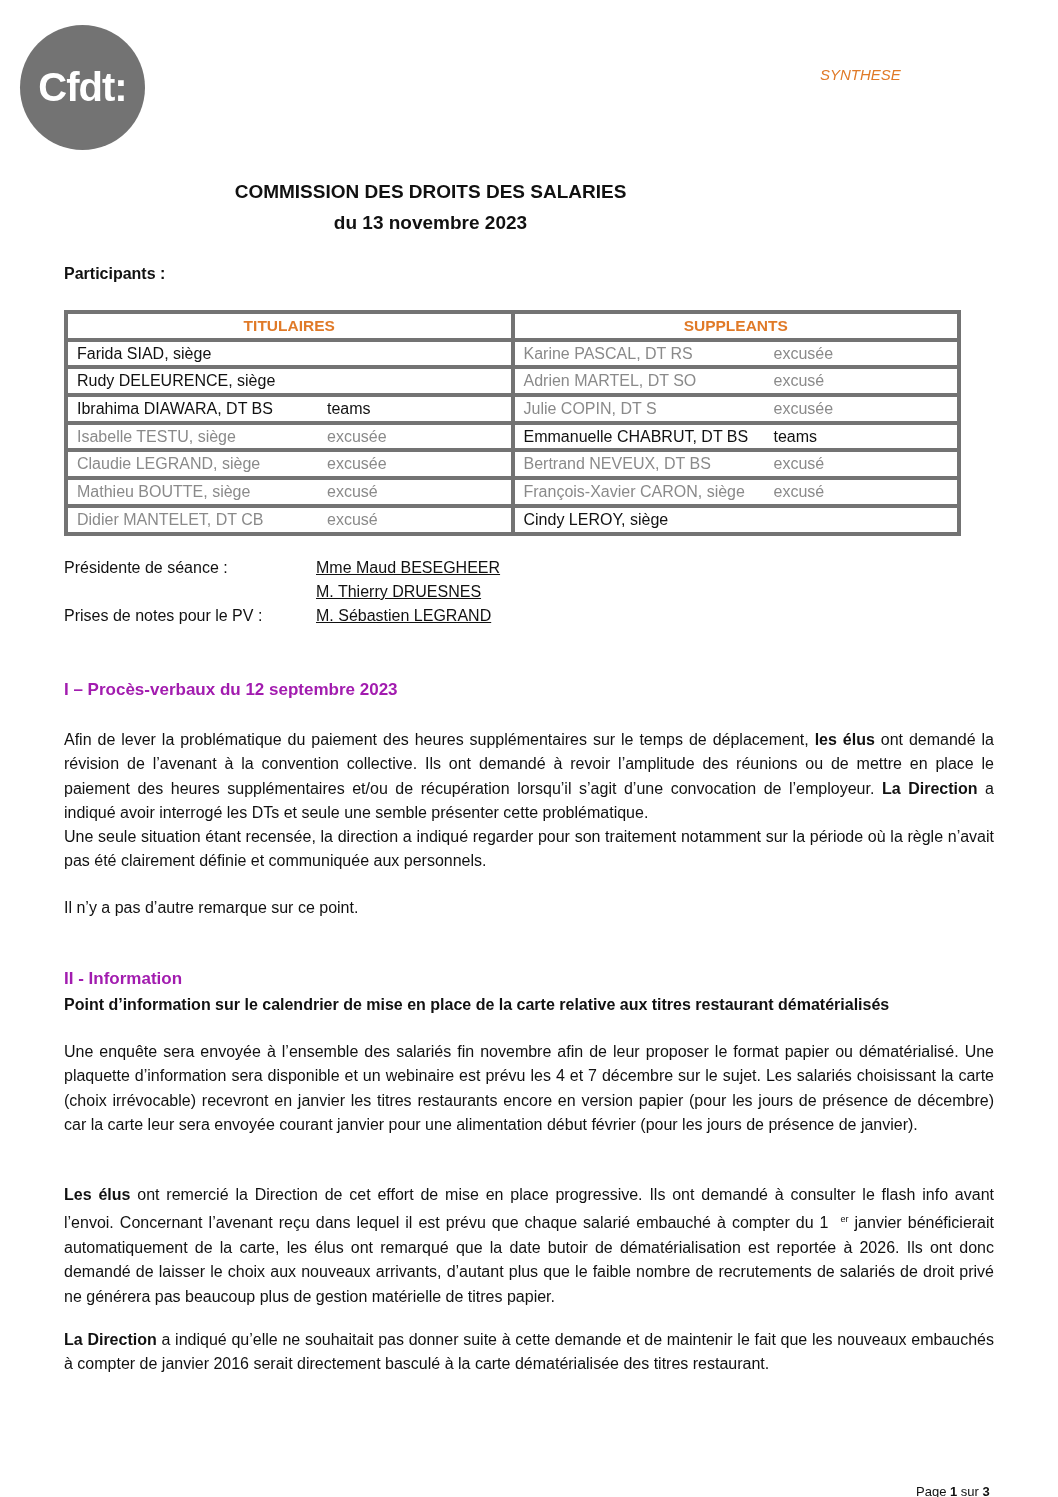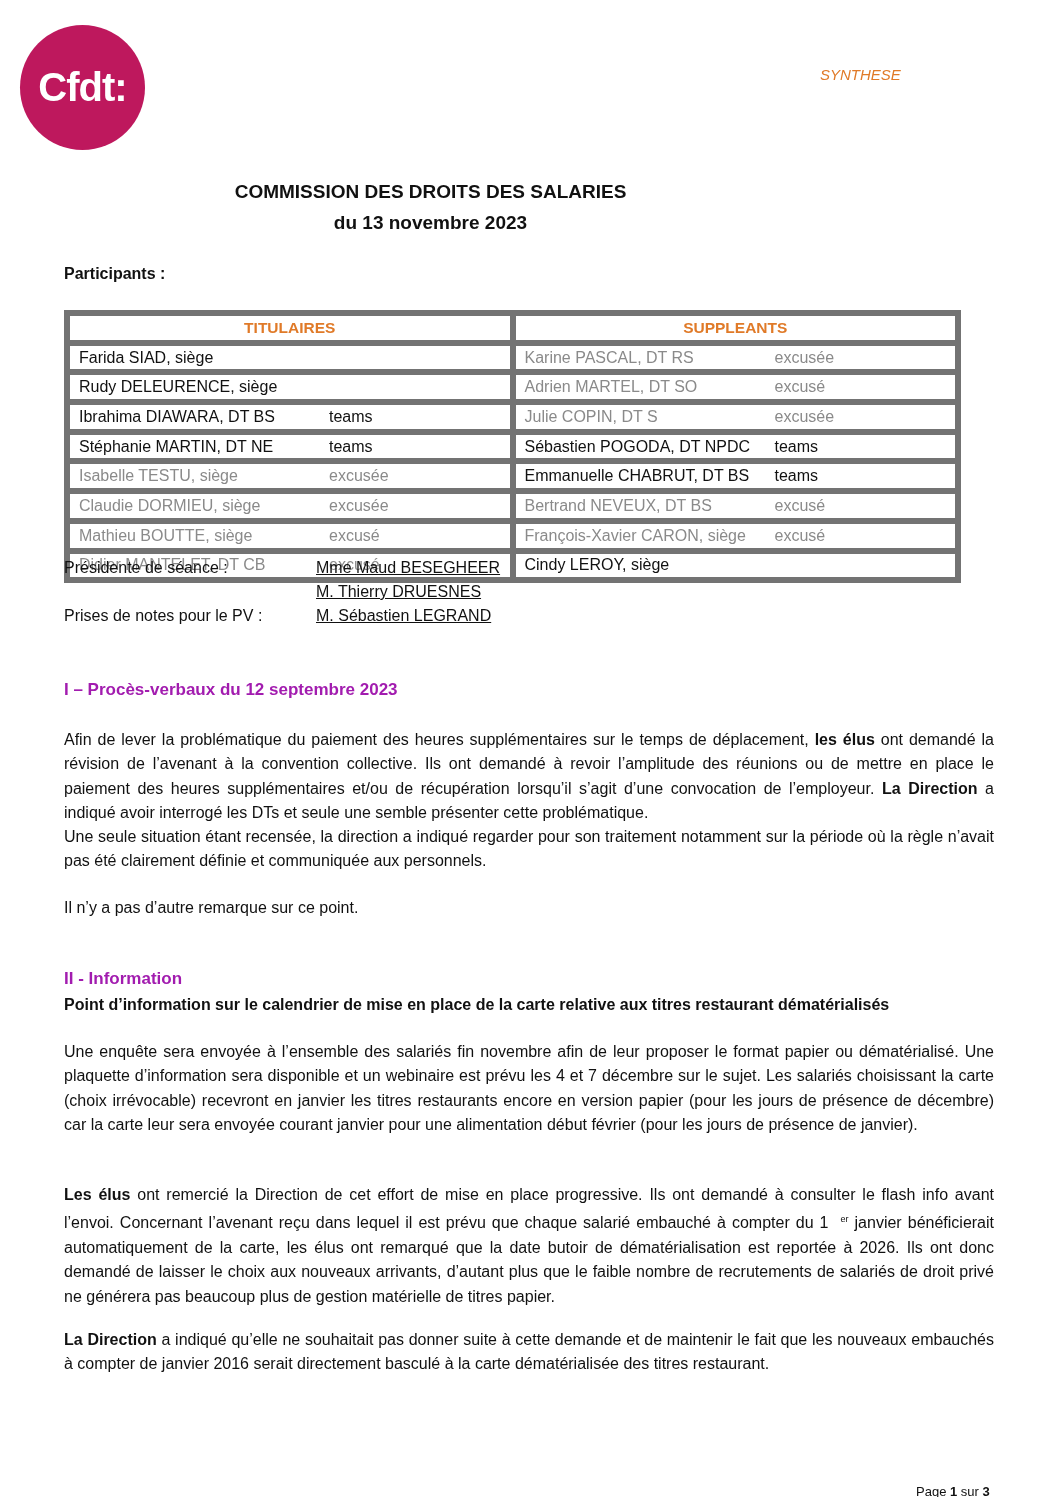--- a/index.html
+++ b/index.html
@@ -1,31 +1,31 @@
 <!DOCTYPE html>
 <html><head>
 <meta charset="utf-8">
 <style>
   html, body { margin: 0; padding: 0; background: #ffffff; }
   body { width: 1058px; height: 1497px; position: relative; overflow: hidden;
          font-family: "Liberation Sans", sans-serif; color: #111; }
   .logo { position: absolute; left: 20px; top: 25px; width: 300px; height: 125px; }
   .logo-circle { position: absolute; left: 0; top: 0; width: 125px; height: 125px; border-radius: 50%;
-                 background: #be185d; color: #fff; font-weight: bold; font-size: 40px;
+                 background: #737373; color: #fff; font-weight: bold; font-size: 40px;
                  display: flex; align-items: center; justify-content: center; letter-spacing: -1px; }
   .logo-text { position: absolute; left: 136px; top: 26px; color: #d2572a; font-weight: bold;
                font-size: 19.5px; line-height: 24px; }
   .synthese { position: absolute; left: 820px; top: 66px; color: #e07a28; font-style: italic; font-size: 15px; }
   .title { position: absolute; left: 0; width: 861px; text-align: center; font-weight: bold; font-size: 19px; }
   .title.l1 { top: 181px; }
   .title.l2 { top: 212px; }
   .participants { position: absolute; left: 64px; top: 265px; font-weight: bold; font-size: 16px; }
   table.att { position: absolute; left: 64px; top: 310px; width: 897px; border-collapse: collapse;
               font-size: 16px; table-layout: fixed; }
-  table.att td, table.att th { border: 6px solid #737373; height: 23.7px; padding: 0 9px; white-space: nowrap; }
+  table.att td, table.att th { border: 4px solid #737373; height: 23.7px; padding: 0 9px; white-space: nowrap; }
   table.att th { color: #e07a28; font-weight: bold; font-size: 15.5px; text-align: center; }
   .nm { display: inline-block; width: 250px; }
   .st { display: inline-block; }
   .absent { color: #8a8a8a; }
   .present { color: #111; }
   .meta { position: absolute; left: 64px; font-size: 16px; }
   .meta .lbl { position: absolute; left: 0; white-space: nowrap; }
   .meta .val { position: absolute; left: 252px; white-space: nowrap; text-decoration: underline; }
   h2.sec { position: absolute; left: 64px; margin: 0; color: #a21caf; font-weight: bold; font-size: 17px; }
   .para { position: absolute; left: 64px; width: 930px; font-size: 16px; line-height: 24.3px; text-align: justify; margin: 0; }
@@ -61,29 +61,25 @@
       </tr>
       <tr>
         <td class="present"><span class="nm">Rudy DELEURENCE, siège</span><span class="st"></span></td>
         <td class="absent"><span class="nm">Adrien MARTEL, DT SO</span><span class="st">excusé</span></td>
       </tr>
       <tr>
         <td class="present"><span class="nm">Ibrahima DIAWARA, DT BS</span><span class="st">teams</span></td>
         <td class="absent"><span class="nm">Julie COPIN, DT S</span><span class="st">excusée</span></td>
       </tr>
       <tr>
-        <td class="present"><span class="nm">Stéphanie MARTIN, DT NE</span><span class="st">teams</span></td>
-        <td class="present"><span class="nm">Sébastien POGODA, DT NPDC</span><span class="st">teams</span></td>
-      </tr>
-      <tr>
         <td class="absent"><span class="nm">Isabelle TESTU, siège</span><span class="st">excusée</span></td>
         <td class="present"><span class="nm">Emmanuelle CHABRUT, DT BS</span><span class="st">teams</span></td>
       </tr>
       <tr>
-        <td class="absent"><span class="nm">Claudie DORMIEU, siège</span><span class="st">excusée</span></td>
+        <td class="absent"><span class="nm">Claudie LEGRAND, siège</span><span class="st">excusée</span></td>
         <td class="absent"><span class="nm">Bertrand NEVEUX, DT BS</span><span class="st">excusé</span></td>
       </tr>
       <tr>
         <td class="absent"><span class="nm">Mathieu BOUTTE, siège</span><span class="st">excusé</span></td>
         <td class="absent"><span class="nm">François-Xavier CARON, siège</span><span class="st">excusé</span></td>
       </tr>
       <tr>
         <td class="absent"><span class="nm">Didier MANTELET, DT CB</span><span class="st">excusé</span></td>
         <td class="present"><span class="nm">Cindy LEROY, siège</span><span class="st"></span></td>
       </tr>

